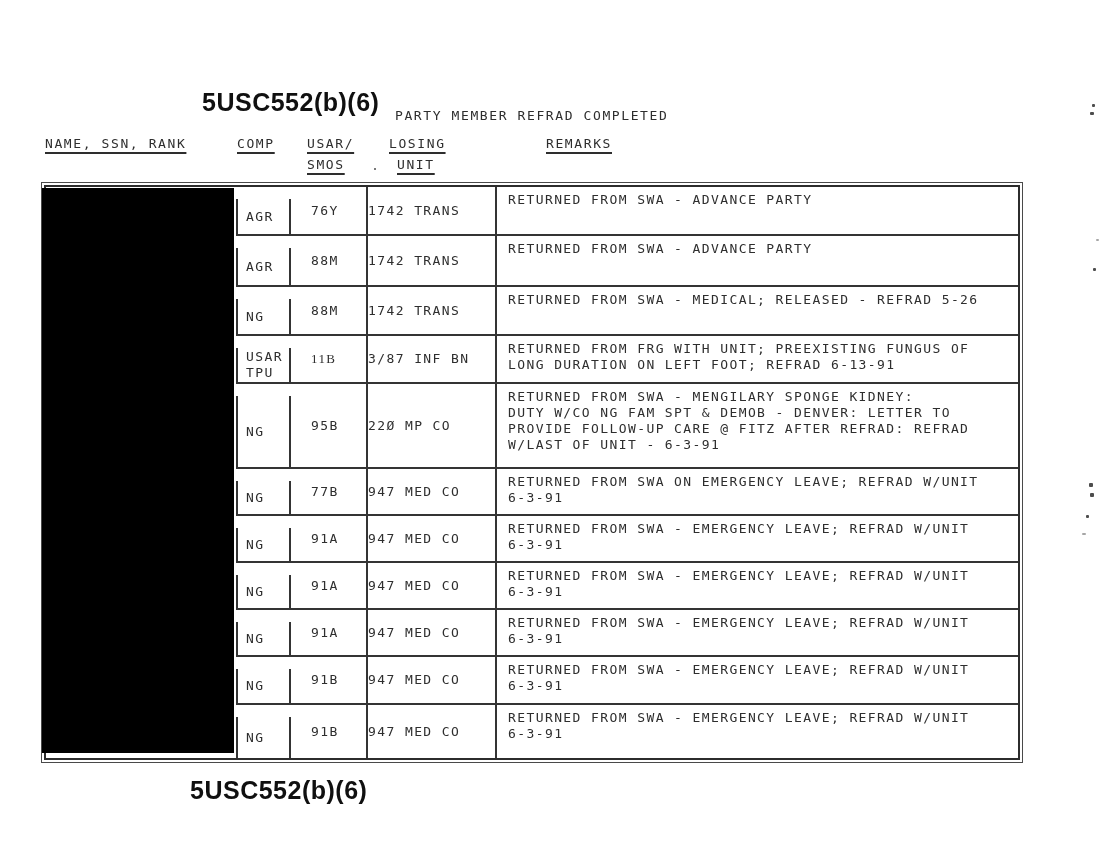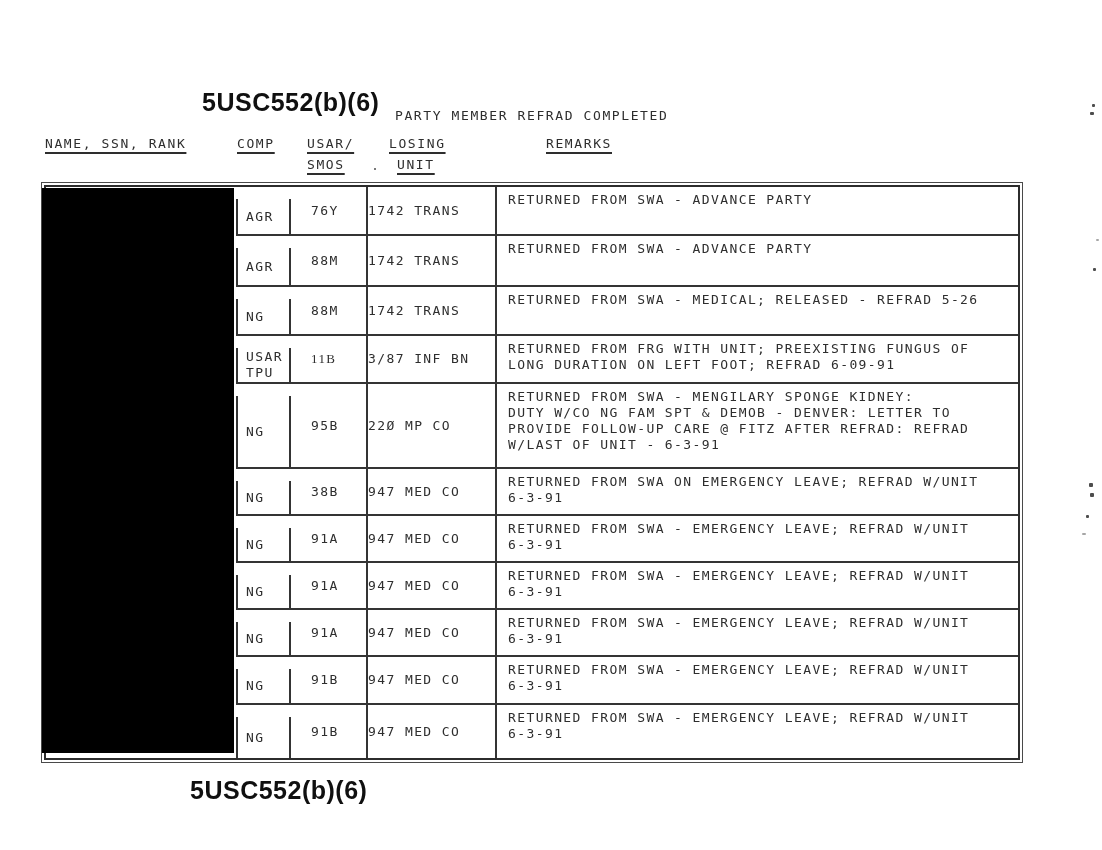--- a/index.html
+++ b/index.html
@@ -126,30 +126,30 @@
       <div class="cell c-remarks" style="grid-area: 2 / 5;">RETURNED FROM SWA - ADVANCE PARTY</div>
       <div class="cell c-comp" style="grid-area: 3 / 2;">NG</div>
       <div class="cell c-pmos" style="grid-area: 3 / 3;">88M</div>
       <div class="cell c-unit" style="grid-area: 3 / 4;">1742 TRANS</div>
       <div class="cell c-remarks" style="grid-area: 3 / 5;">RETURNED FROM SWA - MEDICAL; RELEASED - REFRAD 5-26</div>
       <div class="cell c-comp" style="grid-area: 4 / 2;">USAR
 TPU</div>
       <div class="cell c-pmos" style="grid-area: 4 / 3; font-family: Liberation Serif, serif;">11B</div>
       <div class="cell c-unit" style="grid-area: 4 / 4;">3/87 INF BN</div>
       <div class="cell c-remarks" style="grid-area: 4 / 5;">RETURNED FROM FRG WITH UNIT; PREEXISTING FUNGUS OF
-LONG DURATION ON LEFT FOOT; REFRAD 6-09-91</div>
+LONG DURATION ON LEFT FOOT; REFRAD 6-13-91</div>
       <div class="cell c-comp" style="grid-area: 5 / 2;">NG</div>
       <div class="cell c-pmos" style="grid-area: 5 / 3;">95B</div>
       <div class="cell c-unit" style="grid-area: 5 / 4;">22Ø MP CO</div>
       <div class="cell c-remarks" style="grid-area: 5 / 5;">RETURNED FROM SWA - MENGILARY SPONGE KIDNEY:
 DUTY W/CO NG FAM SPT &amp; DEMOB - DENVER: LETTER TO
 PROVIDE FOLLOW-UP CARE @ FITZ AFTER REFRAD: REFRAD
 W/LAST OF UNIT - 6-3-91</div>
       <div class="cell c-comp" style="grid-area: 6 / 2;">NG</div>
-      <div class="cell c-pmos" style="grid-area: 6 / 3;">38B</div>
+      <div class="cell c-pmos" style="grid-area: 6 / 3;">77B</div>
       <div class="cell c-unit" style="grid-area: 6 / 4;">947 MED CO</div>
       <div class="cell c-remarks" style="grid-area: 6 / 5;">RETURNED FROM SWA ON EMERGENCY LEAVE; REFRAD W/UNIT
 6-3-91</div>
       <div class="cell c-comp" style="grid-area: 7 / 2;">NG</div>
       <div class="cell c-pmos" style="grid-area: 7 / 3;">91A</div>
       <div class="cell c-unit" style="grid-area: 7 / 4;">947 MED CO</div>
       <div class="cell c-remarks" style="grid-area: 7 / 5;">RETURNED FROM SWA - EMERGENCY LEAVE; REFRAD W/UNIT
 6-3-91</div>
       <div class="cell c-comp" style="grid-area: 8 / 2;">NG</div>
       <div class="cell c-pmos" style="grid-area: 8 / 3;">91A</div>

